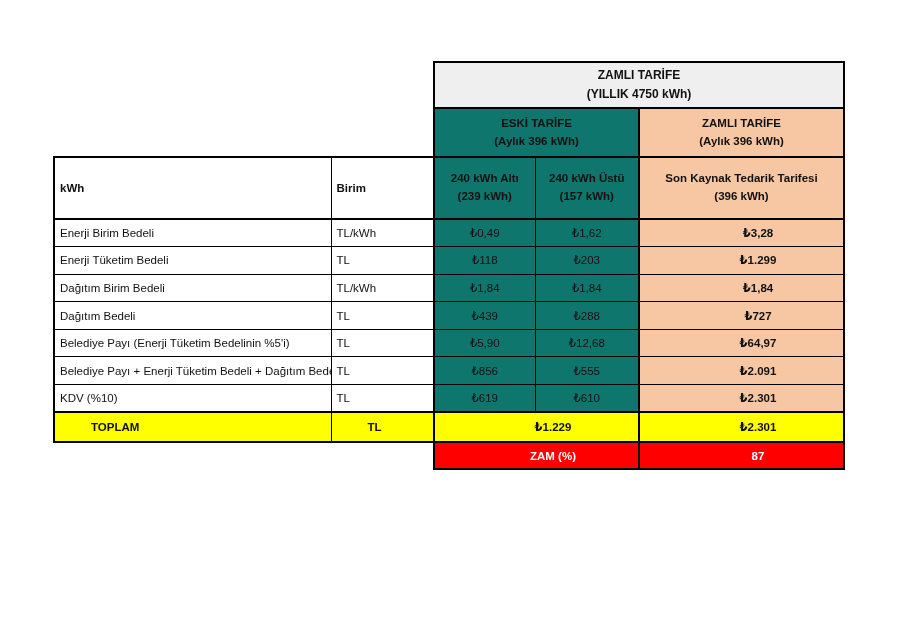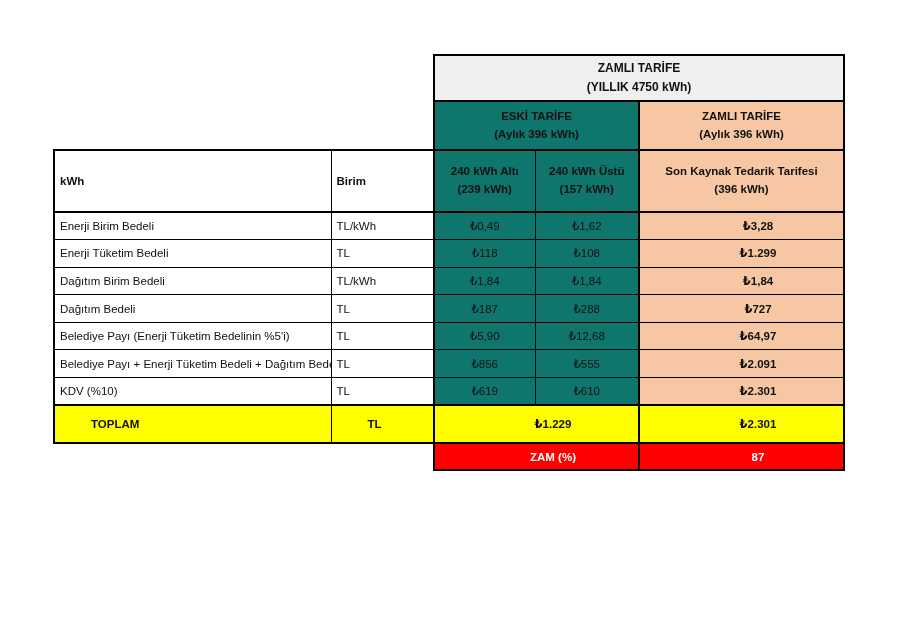--- a/index.html
+++ b/index.html
@@ -3,21 +3,21 @@
 <meta charset="utf-8">
 <style>
   html,body{margin:0;padding:0;}
   body{
     width:900px;height:636px;background:#ffffff;position:relative;overflow:hidden;
     font-family:"Liberation Sans","DejaVu Sans",sans-serif;
     color:#111;font-size:11.5px;
     -webkit-font-smoothing:antialiased;
   }
   table.tariff{
-    position:absolute;left:53px;top:54px;width:790px;
+    position:absolute;left:53px;top:61px;width:790px;
     border-collapse:collapse;table-layout:fixed;
   }
   td,th{
     border:1px solid #000;
     padding:0 3px;
     text-align:center;vertical-align:middle;
     font-weight:400;font-size:11.5px;
     overflow:hidden;white-space:nowrap;
   }
   th{font-weight:700;}
@@ -31,21 +31,21 @@
   .gray{background:#efeff0;}
   .blue{background:#0f766e;}
   .peach{background:#f6c7a2;}
   .yellow{background:#ffff00;}
   .red{background:#fe0000;color:#ffffff;}
   
   .r-top{height:46px;}
   .r-grp{height:49px;}
   .r-hdr{height:62px;}
   .r-data{height:27.6px;}
-  .r-total{height:38px;border-radius:15px;}
+  .r-total{height:30px;border-radius:15px;}
   .r-zam{height:27px;}
   .lbl{text-align:left;padding-left:5px;}
   .two-line{line-height:1.55;}
   .top-hdr{font-size:12px;}
   .bold{font-weight:700;padding-left:36px;}
 </style>
 </head>
 <body>
 
 <table class="tariff">
@@ -101,34 +101,34 @@
     <td class="lbl bl">Enerji Birim Bedeli</td>
     <td class="lbl">TL/kWh</td>
     <td class="blue bl">₺0,49</td>
     <td class="blue">₺1,62</td>
     <td class="peach bold bl br">₺3,28</td>
   </tr>
   <tr class="r-data">
     <td class="lbl bl">Enerji Tüketim Bedeli</td>
     <td class="lbl">TL</td>
     <td class="blue bl">₺118</td>
-    <td class="blue">₺108</td>
+    <td class="blue">₺203</td>
     <td class="peach bold bl br">₺1.299</td>
   </tr>
   <tr class="r-data">
     <td class="lbl bl">Dağıtım Birim Bedeli</td>
     <td class="lbl">TL/kWh</td>
     <td class="blue bl">₺1,84</td>
     <td class="blue">₺1,84</td>
     <td class="peach bold bl br">₺1,84</td>
   </tr>
   <tr class="r-data">
     <td class="lbl bl">Dağıtım Bedeli</td>
     <td class="lbl">TL</td>
-    <td class="blue bl">₺187</td>
+    <td class="blue bl">₺439</td>
     <td class="blue">₺288</td>
     <td class="peach bold bl br">₺727</td>
   </tr>
   <tr class="r-data">
     <td class="lbl bl">Belediye Payı (Enerji Tüketim Bedelinin %5'i)</td>
     <td class="lbl">TL</td>
     <td class="blue bl">₺5,90</td>
     <td class="blue">₺12,68</td>
     <td class="peach bold bl br">₺64,97</td>
   </tr>

